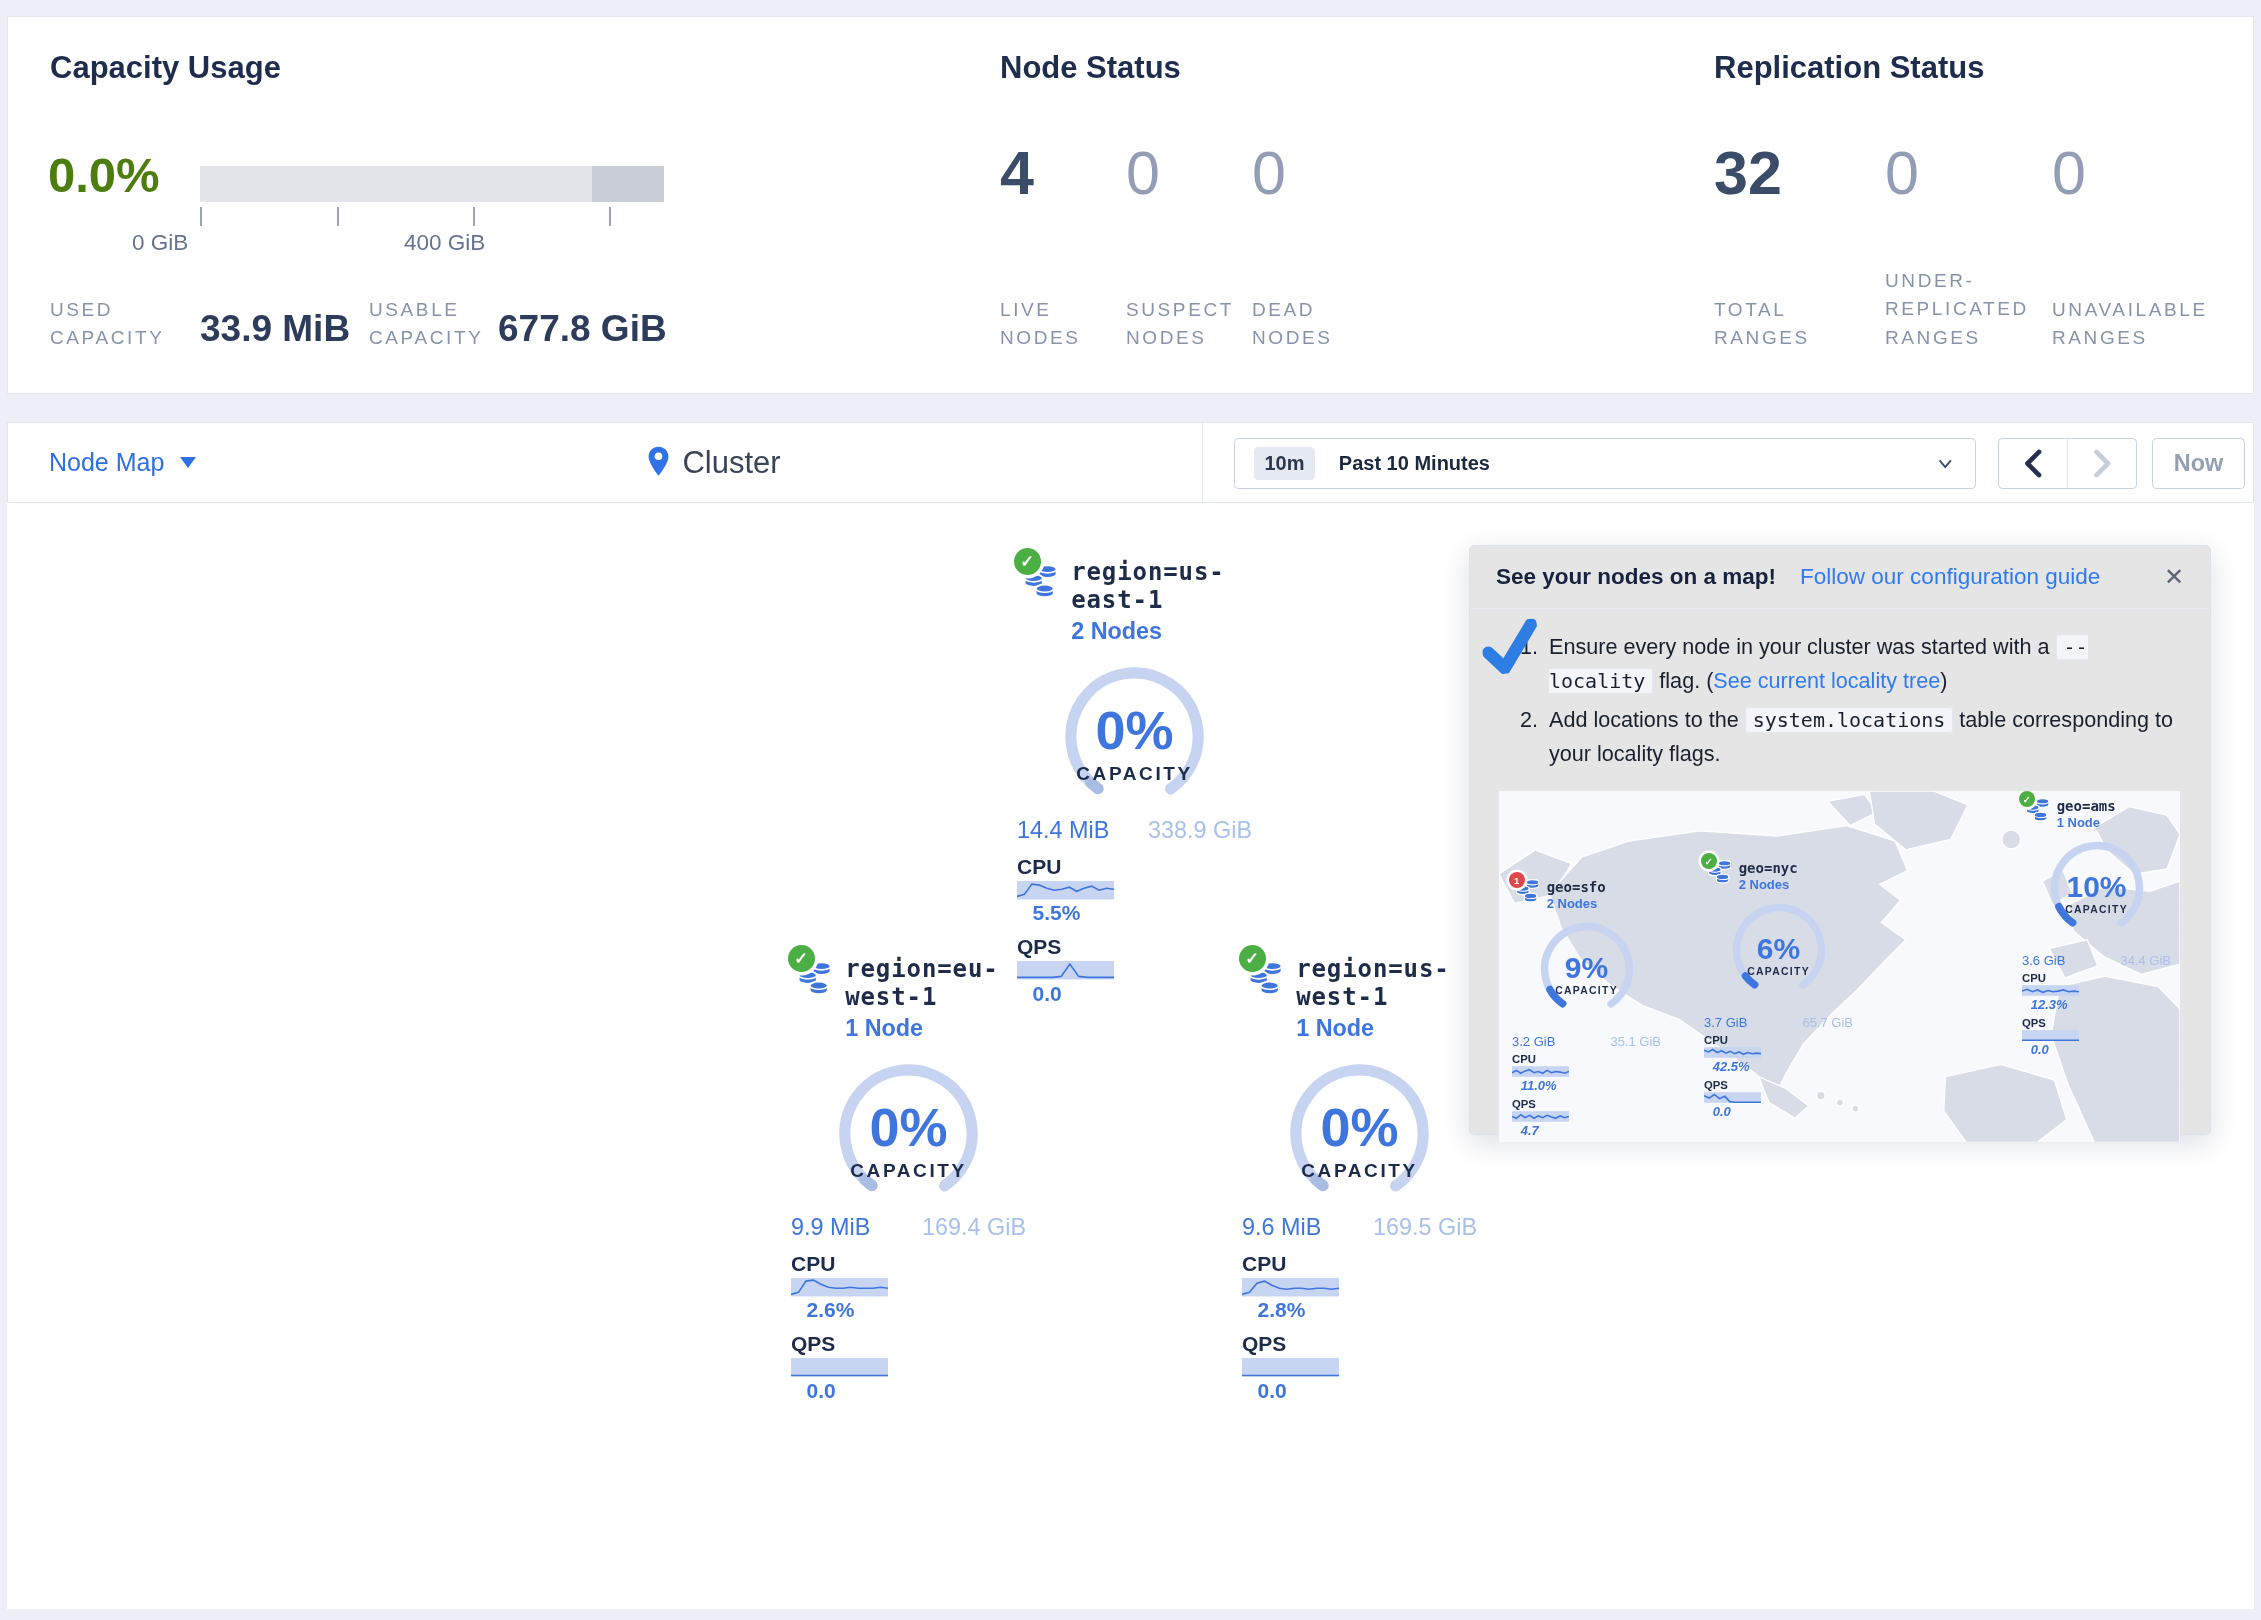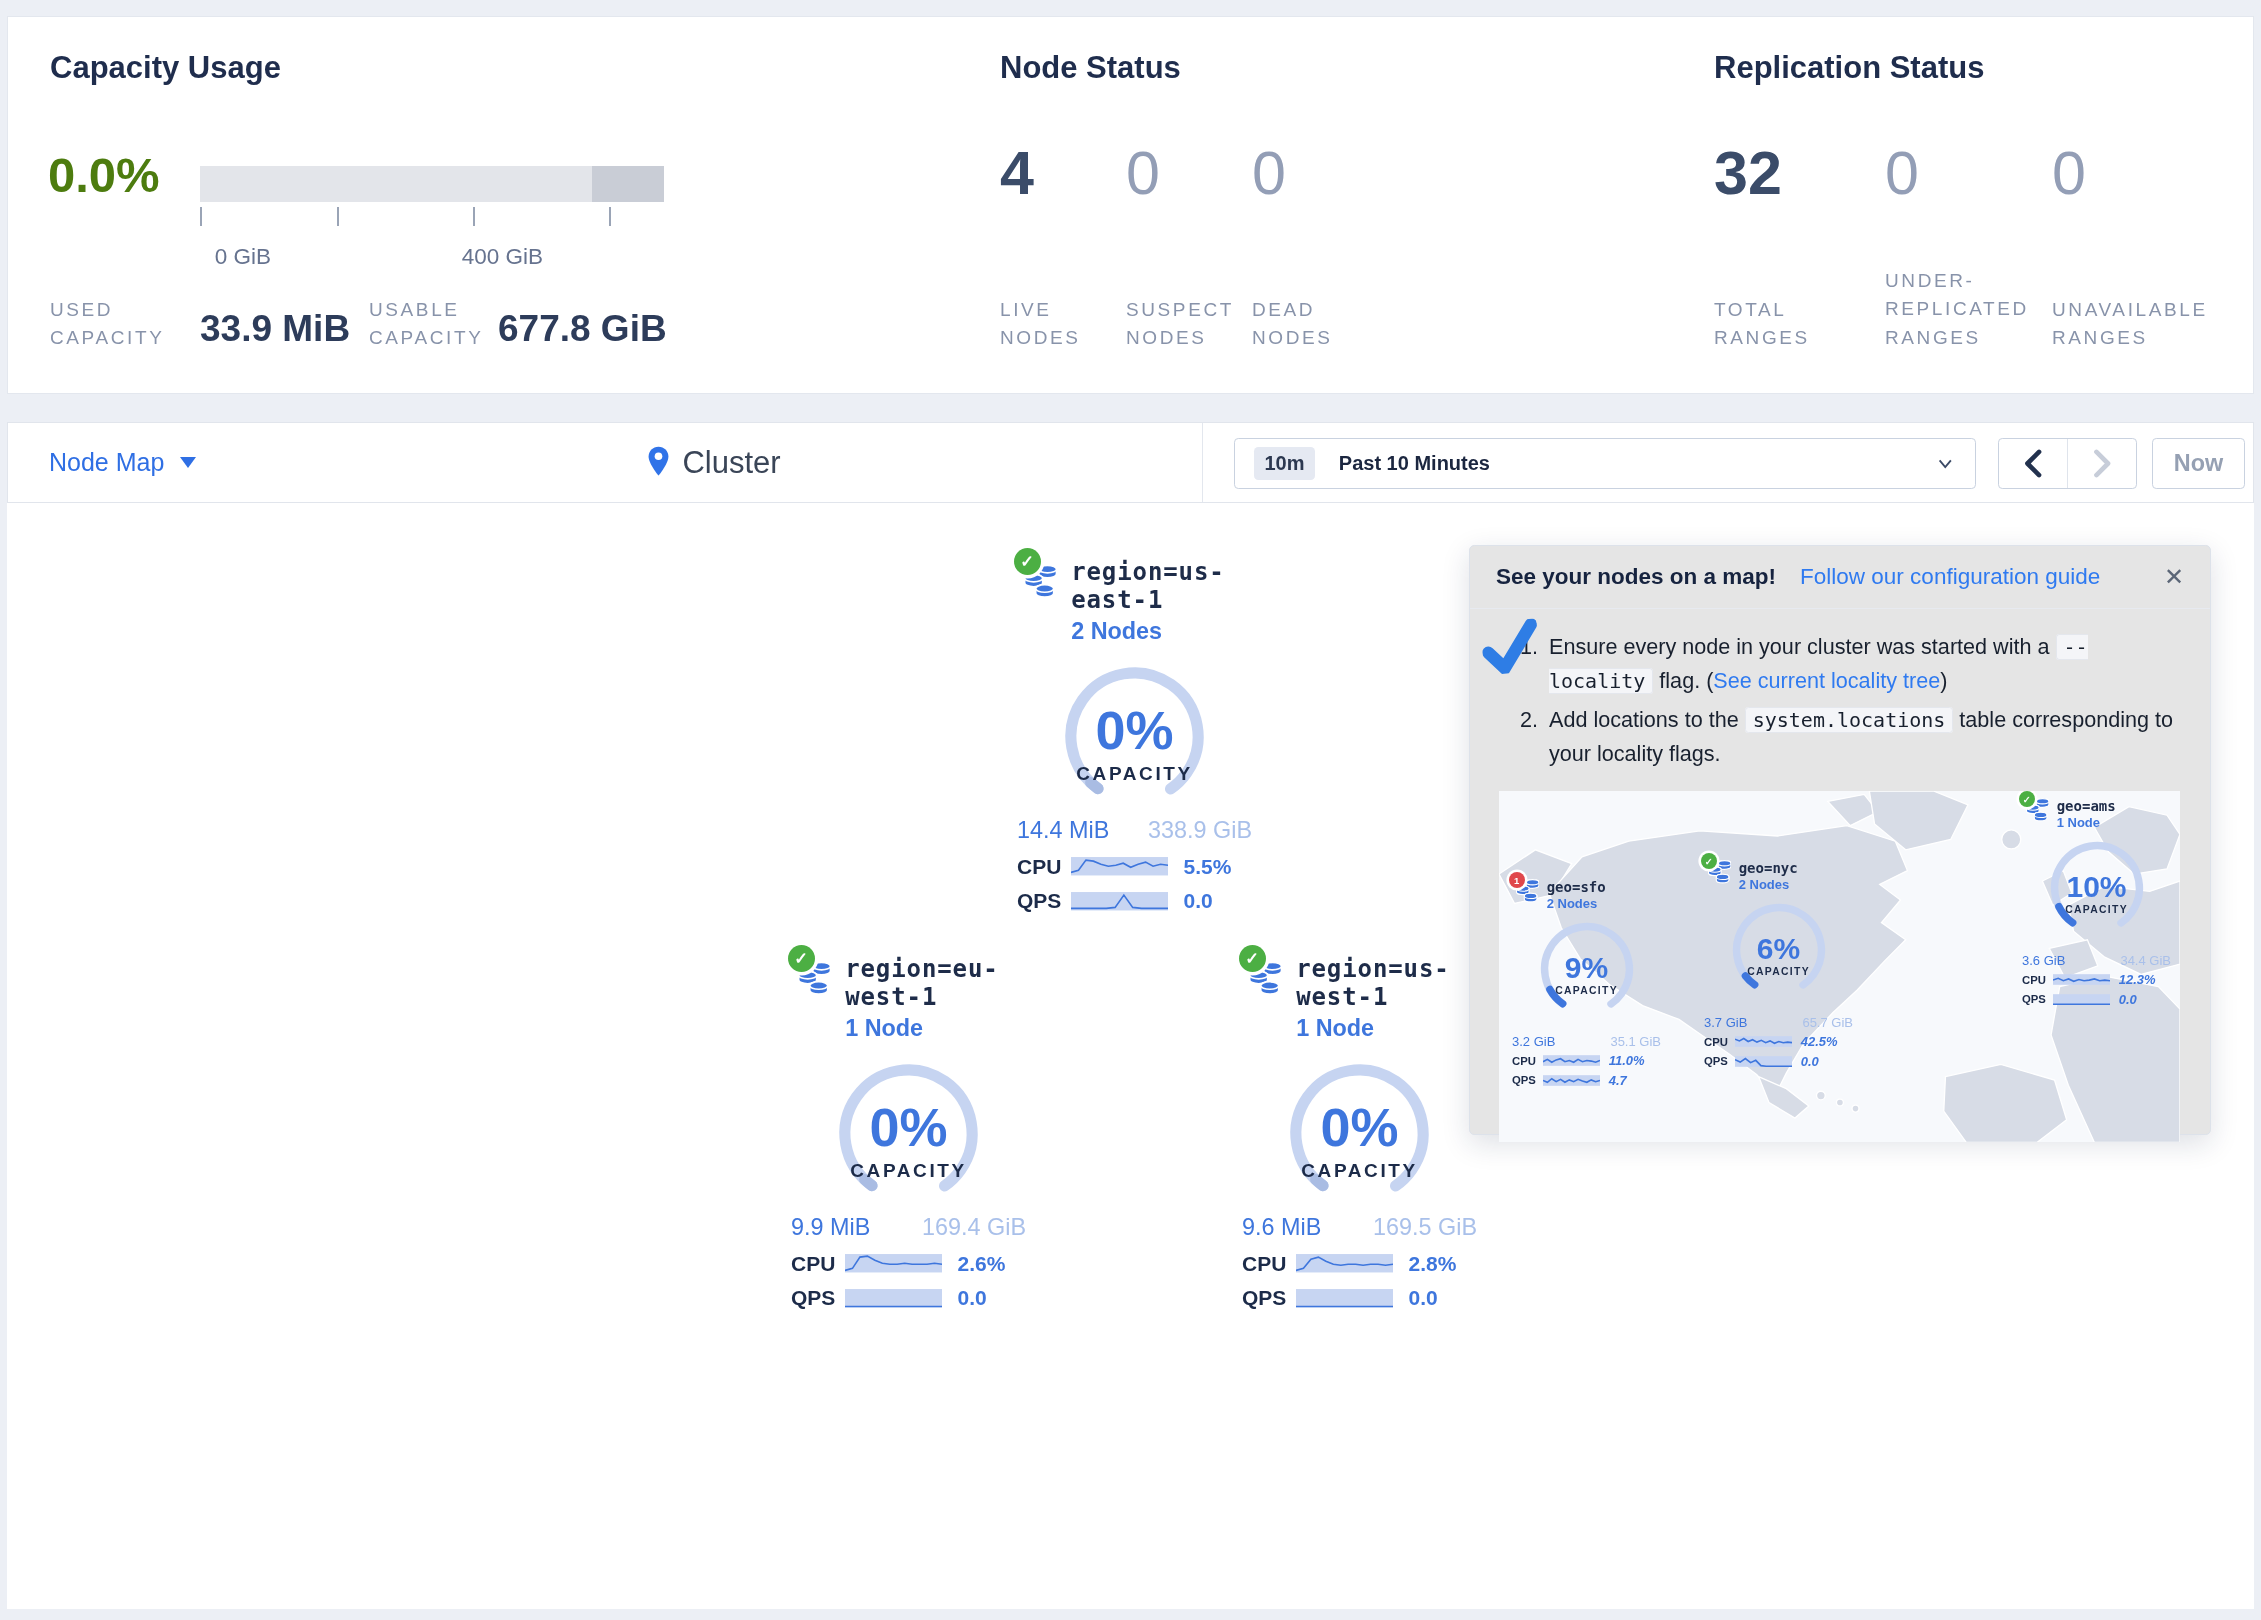--- a/index.html
+++ b/index.html
@@ -9,21 +9,21 @@
   
   .sum-card { position:absolute; left:7px; top:15.6px; width:2247px; height:378px;
               background:#fff; border:0.9px solid #e3e7ee; }
   .sum-title { position:absolute; font-size:31px; font-weight:700; color:#1f2d4d; top:33px; }
   .t-cap  { left:42px; } .t-node { left:992px; } .t-repl { left:1706px; }
 
   .cap-pct { position:absolute; left:40px; top:130px; font-size:49px; font-weight:700; color:#4d7c0f; }
   .cap-bar { position:absolute; left:192px; top:149px; width:464px; height:36px; background:#e3e5ea; }
   .cap-bar-dark { position:absolute; right:0; top:0; height:100%; width:15.5%; background:#c9cdd6; }
   .cap-tick { position:absolute; top:190px; width:1.7px; height:19px; background:#9aa4b6; }
-  .cap-ticklab { position:absolute; top:227px; width:139px; text-align:right;
+  .cap-ticklab { position:absolute; top:213px; width:139px; text-align:left;
                  font-size:22.5px; color:#66738f; }
 
   .stat-num { position:absolute; top:121px; font-size:61px; font-weight:600; color:#3b4c69; }
   .stat-num.dim { color:#939eb6; font-weight:400; }
   .stat-label { position:absolute; font-size:19px; letter-spacing:2.6px; color:#8removed;
                 color:#8893aa; line-height:28.6px; white-space:pre-line; }
   .big-val { position:absolute; font-size:37px; font-weight:600; color:#2d3c5a; }
 
   
   .toolbar { position:absolute; left:7px; top:422px; width:2247px; height:81px;
@@ -82,21 +82,21 @@
               align-items:center; justify-content:center; }
   .main .mk-gtext { padding-top:12px; }
   .mk-pct { font-weight:700; color:#3e76dd; }
   .main .mk-pct { font-size:54px; }
   .mk-cap { font-weight:700; color:#1c2b49; }
   .main .mk-cap { font-size:19px; letter-spacing:2.6px; margin-top:1.7px; }
   .mk-vals { display:flex; justify-content:space-between; width:100%; }
   .main .mk-vals { margin-top:1.7px; font-size:23.4px; }
   .mk-used { color:#3e76dd; font-weight:500;text-align:right; }
   .mk-total { color:#a9c0ea; font-weight:500; }
-  .mk-row { display:flex; align-items:center; width:100%; }
+  .mk-row { display:flex; align-items:flex-start; width:100%;flex-direction:column; }
   .main .mk-row { margin-top:10.4px; }
   .mk-metric { font-weight:700; color:#1c2b49; }
   .main .mk-metric { width:54px; font-size:21px; }
   .mk-spark { display:block; }
   .main .mk-spark { width:97px; height:22.5px; }
   .spark-band { fill:#c7d5f2; }
   .spark-line { fill:none; stroke:#3e76dd; stroke-width:1.6; vector-effect:non-scaling-stroke; }
   .mk-val { font-weight:700; color:#3e76dd; }
   .main .mk-val { font-size:21px; margin-left:15.6px; }
 

